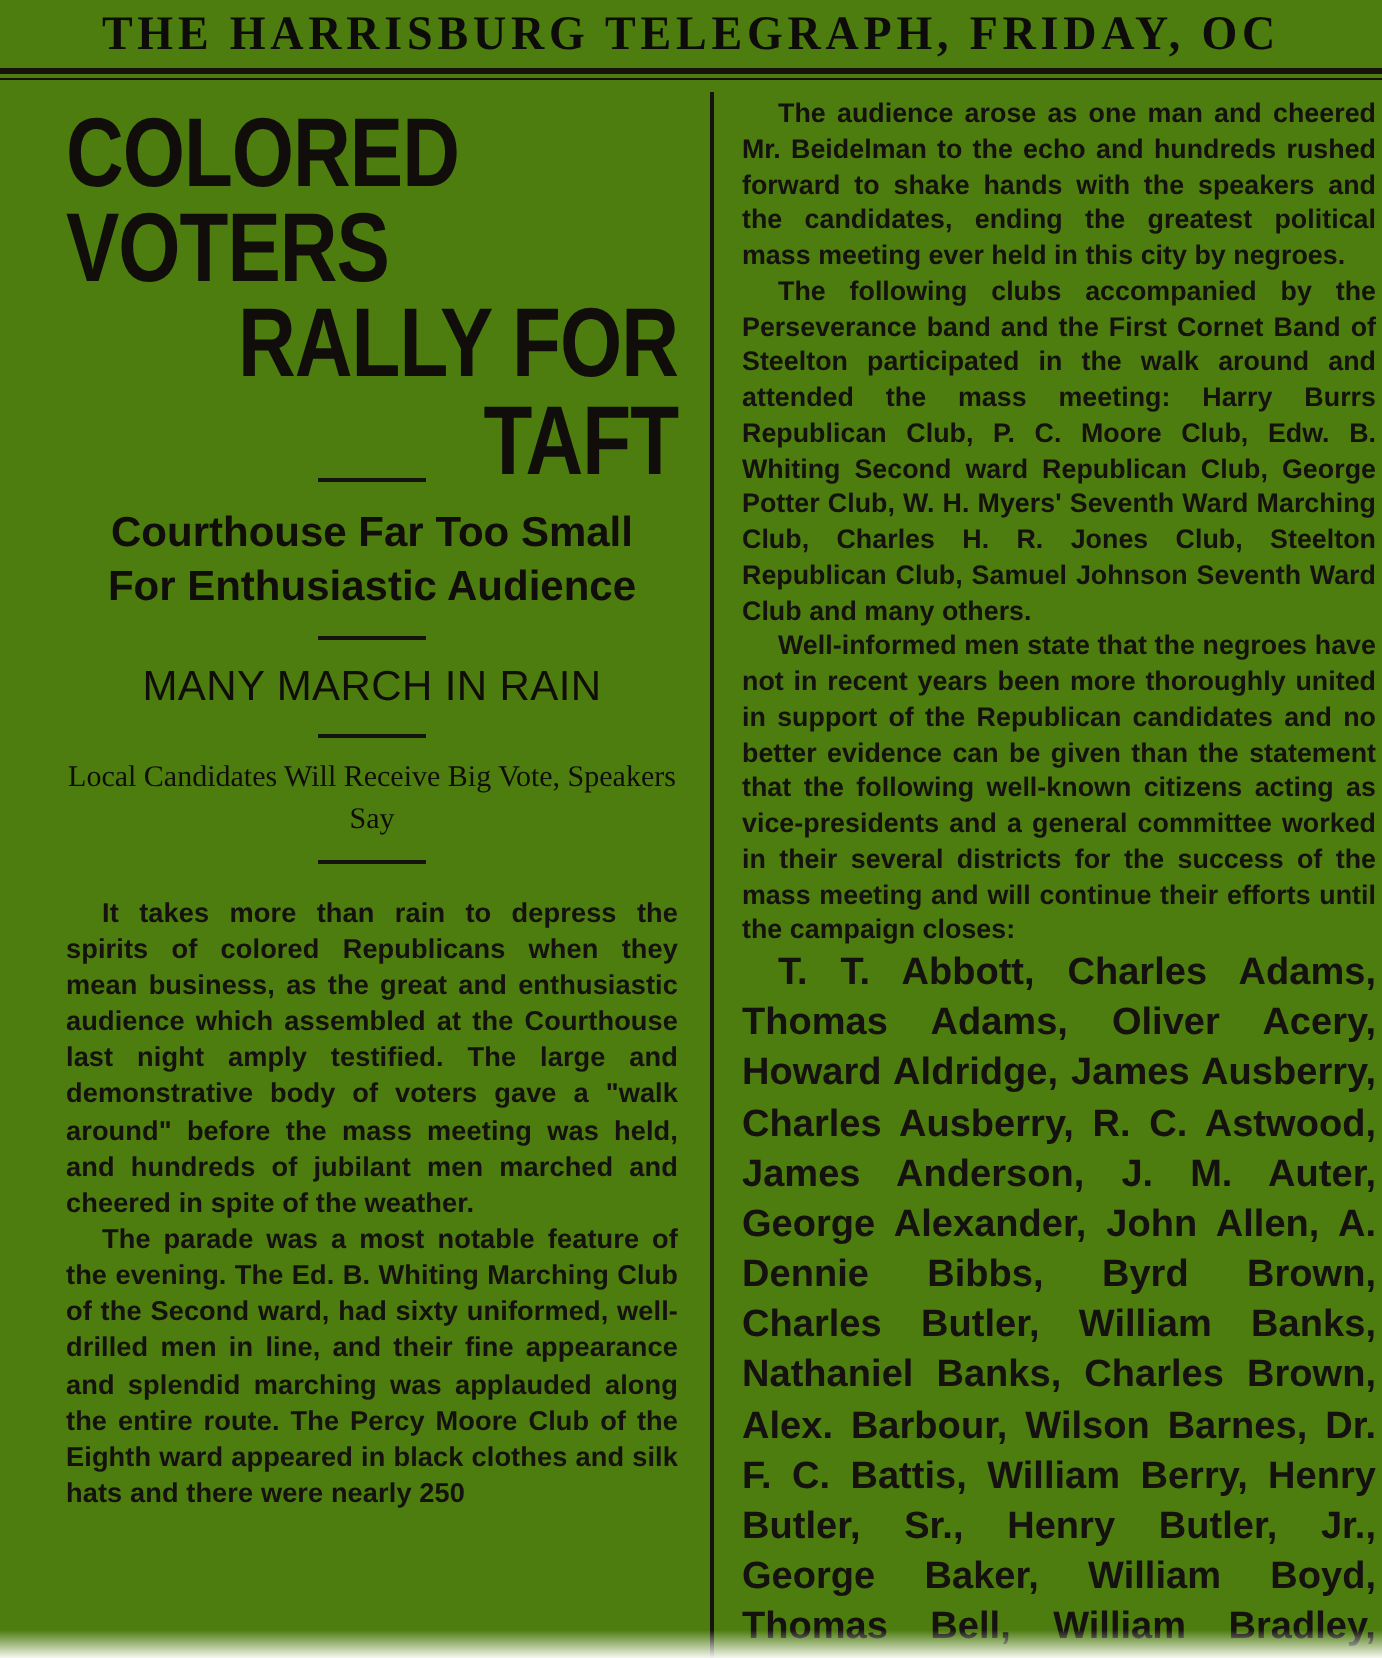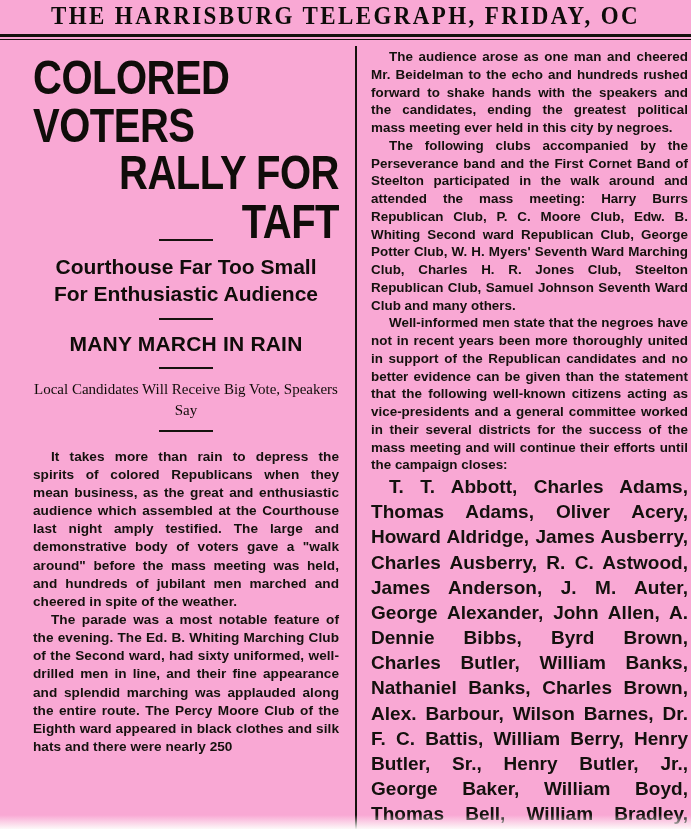--- a/index.html
+++ b/index.html
@@ -11,21 +11,21 @@
     width: 691px;
     height: 829px;
     overflow: hidden;
     font-family: "Liberation Serif", serif;
     color: #15110d;
   }
   .page {
     position: relative;
     width: 691px;
     height: 829px;
-    background: #f9a8d4;
+    background: #4d7c0f;
   }
   
   .masthead {
     position: absolute;
     top: 0;
     left: 0;
     width: 691px;
     height: 34px;
     display: flex;
     align-items: center;
@@ -118,21 +118,21 @@
     font-family: "Liberation Sans", sans-serif;
     font-weight: 700;
     font-size: 21px;
     line-height: 1.32;
     text-align: center;
     color: #100d0a;
     margin: 4px;
   }
   .deck-2 {
     font-family: "Liberation Sans", sans-serif;
-    font-weight: 700;
+    font-weight: 400;
     font-size: 21px;
     line-height: 1.3;
     text-align: center;
     color: #100d0a;
     margin: 0;
     letter-spacing: 0.2px;
   }
   .deck-3 {
     font-family: "Liberation Serif", serif;
     font-weight: 400;

